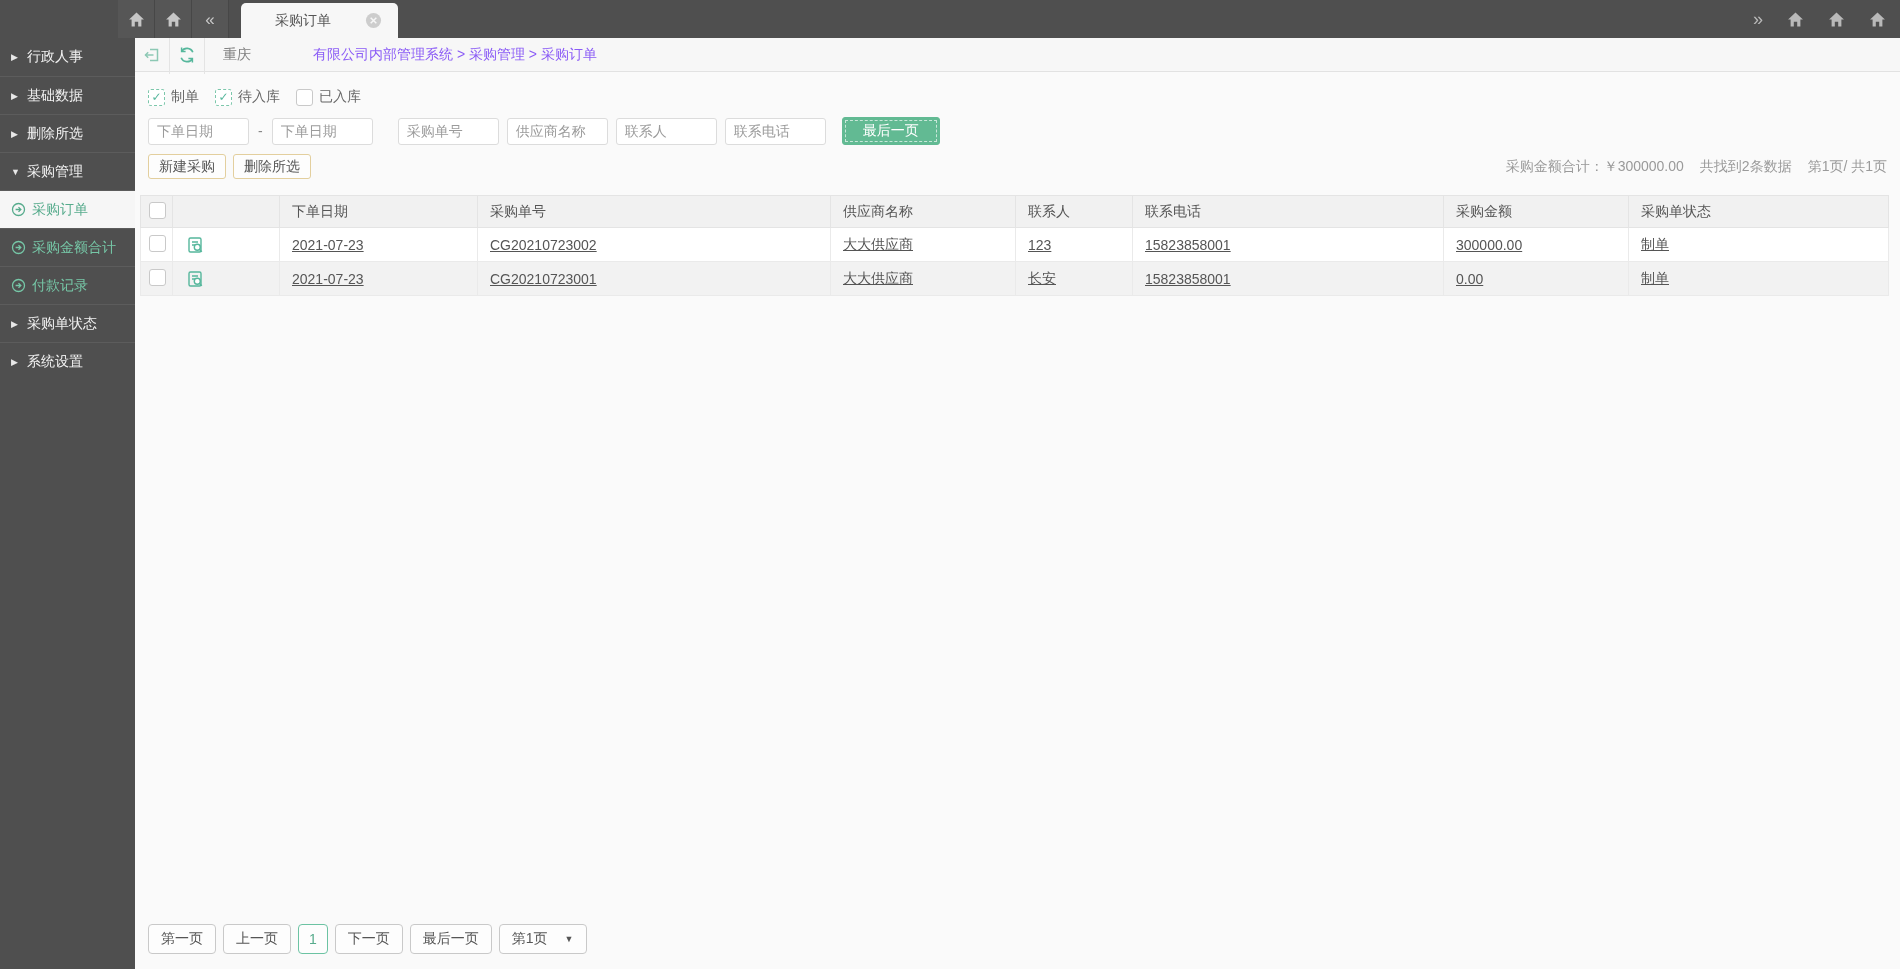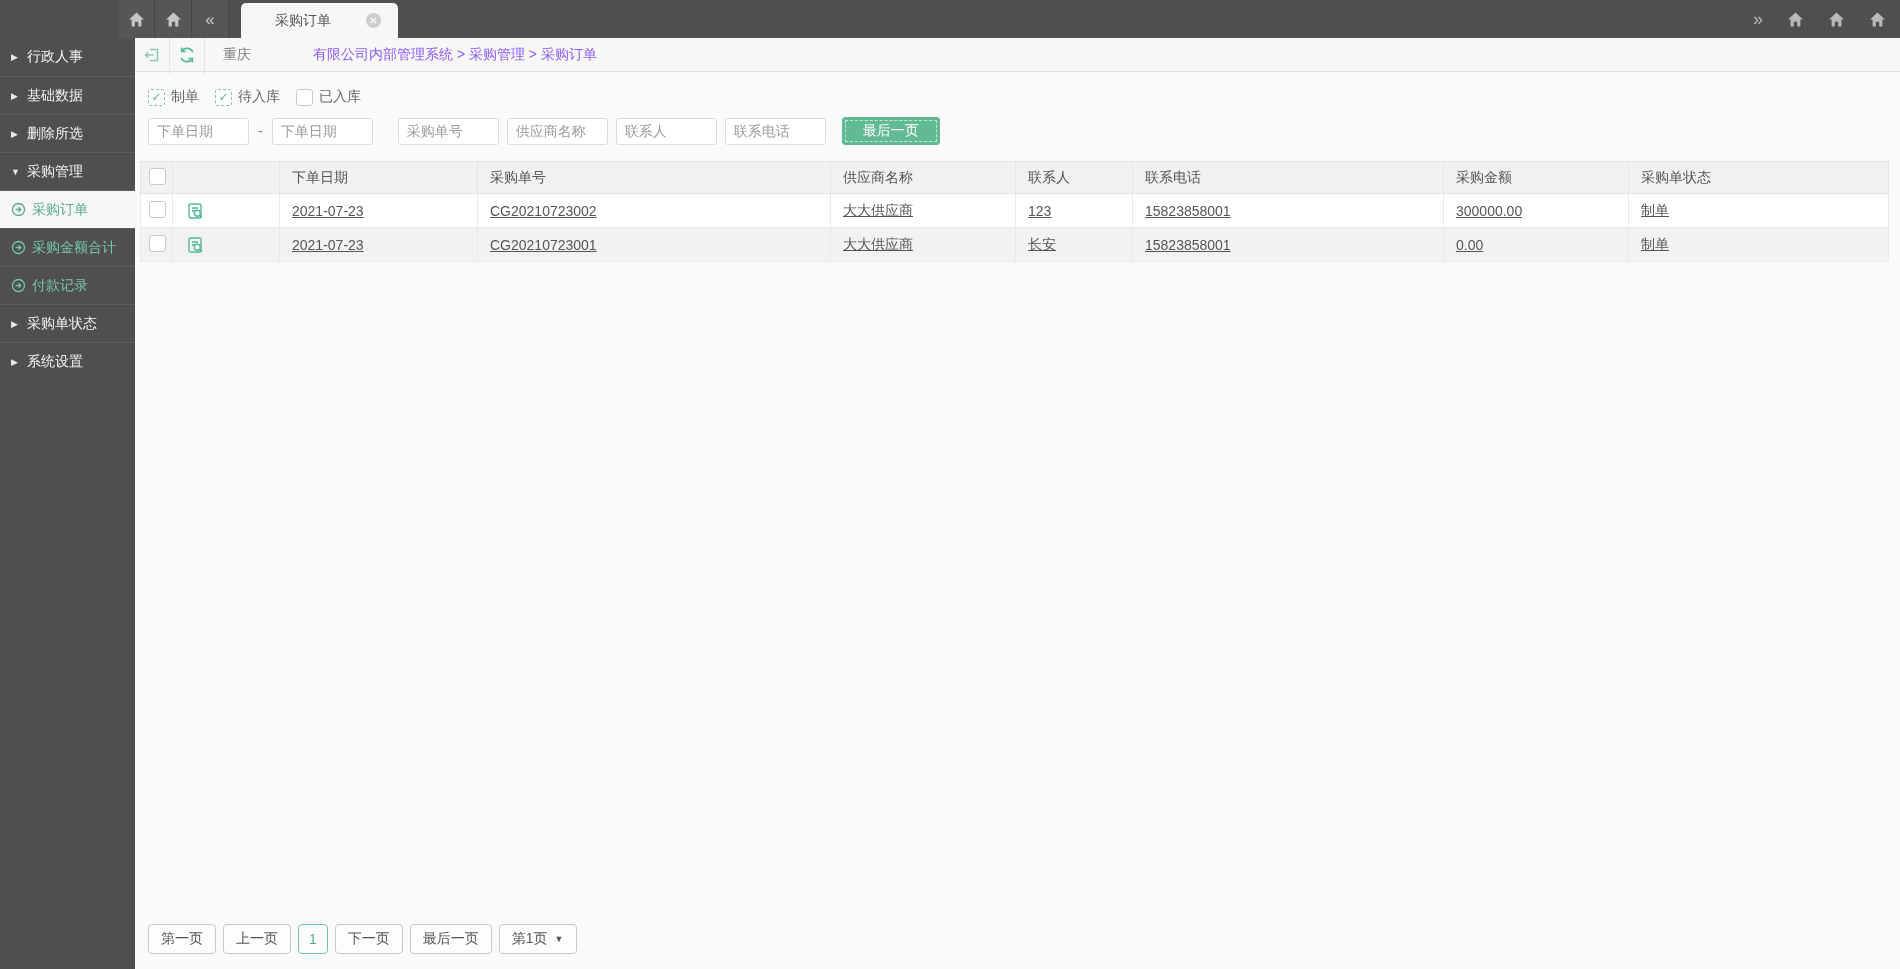--- a/index.html
+++ b/index.html
@@ -81,21 +81,21 @@
   td { color:#555; padding:0 0 0 12px; border:1px solid #eaeaea; border-left:none; }
   td:first-child { border-left:1px solid #eaeaea; padding-left:8px; }
   .rowicon { width:20px; height:20px; cursor:pointer; display:block; }
 
   
   .pager { position:absolute; left:13px; bottom:15px; display:flex; align-items:center; gap:7px; }
   .pg-btn { height:30px; padding:0 12px; background:#fdfdfd; border:1px solid #c9c9c9;
     border-radius:4px; color:#555; font-size:14px; cursor:pointer; display:flex; align-items:center;
     font-family:"Liberation Sans","DejaVu Sans",sans-serif; }
   .pg-btn.current { border-color:#6cc3a3; color:#56ab8c; padding:0 10px; }
-  .pg-select { gap:7px; }
+  .pg-select { gap:17px; }
   .pg-select .caret { font-size:9px; color:#555; }
 </style>
 </head>
 <body>
 
 <div class="tabbar">
   <div class="tabbar-left">
     <div class="icon-tab">
       <svg class="home-svg" viewBox="0 0 16 16">
           <path d="M8 1.5 L15 8 H12.6 V14.5 H9.6 V10.2 H6.4 V14.5 H3.4 V8 H1 Z" fill="#c6c6c6"></path>
@@ -225,20 +225,29 @@
     <span class="dash">-</span>
     <input placeholder="下单日期" style="">
     <span class="gap"></span>
     <input placeholder="采购单号" style="">
     <input placeholder="供应商名称" style="">
     <input placeholder="联系人" style="">
     <input placeholder="联系电话" style="">
     <button class="btn-search">最后一页</button>
   </div>
 
+  <div class="actionrow">
+    <button class="btn-plain">新建采购</button>
+    <button class="btn-plain">删除所选</button>
+    <div class="summary">
+      <span>采购金额合计：￥300000.00</span>
+      <span>共找到2条数据</span>
+      <span>第1页/ 共1页</span>
+    </div>
+  </div>
 
   <div class="tablewrap">
     <table>
       <colgroup>
         <col style="width:32px">
           <col style="width:107px">
           <col style="width:198px">
           <col style="width:353px">
         <col style="width:185px">
           <col style="width:117px">

